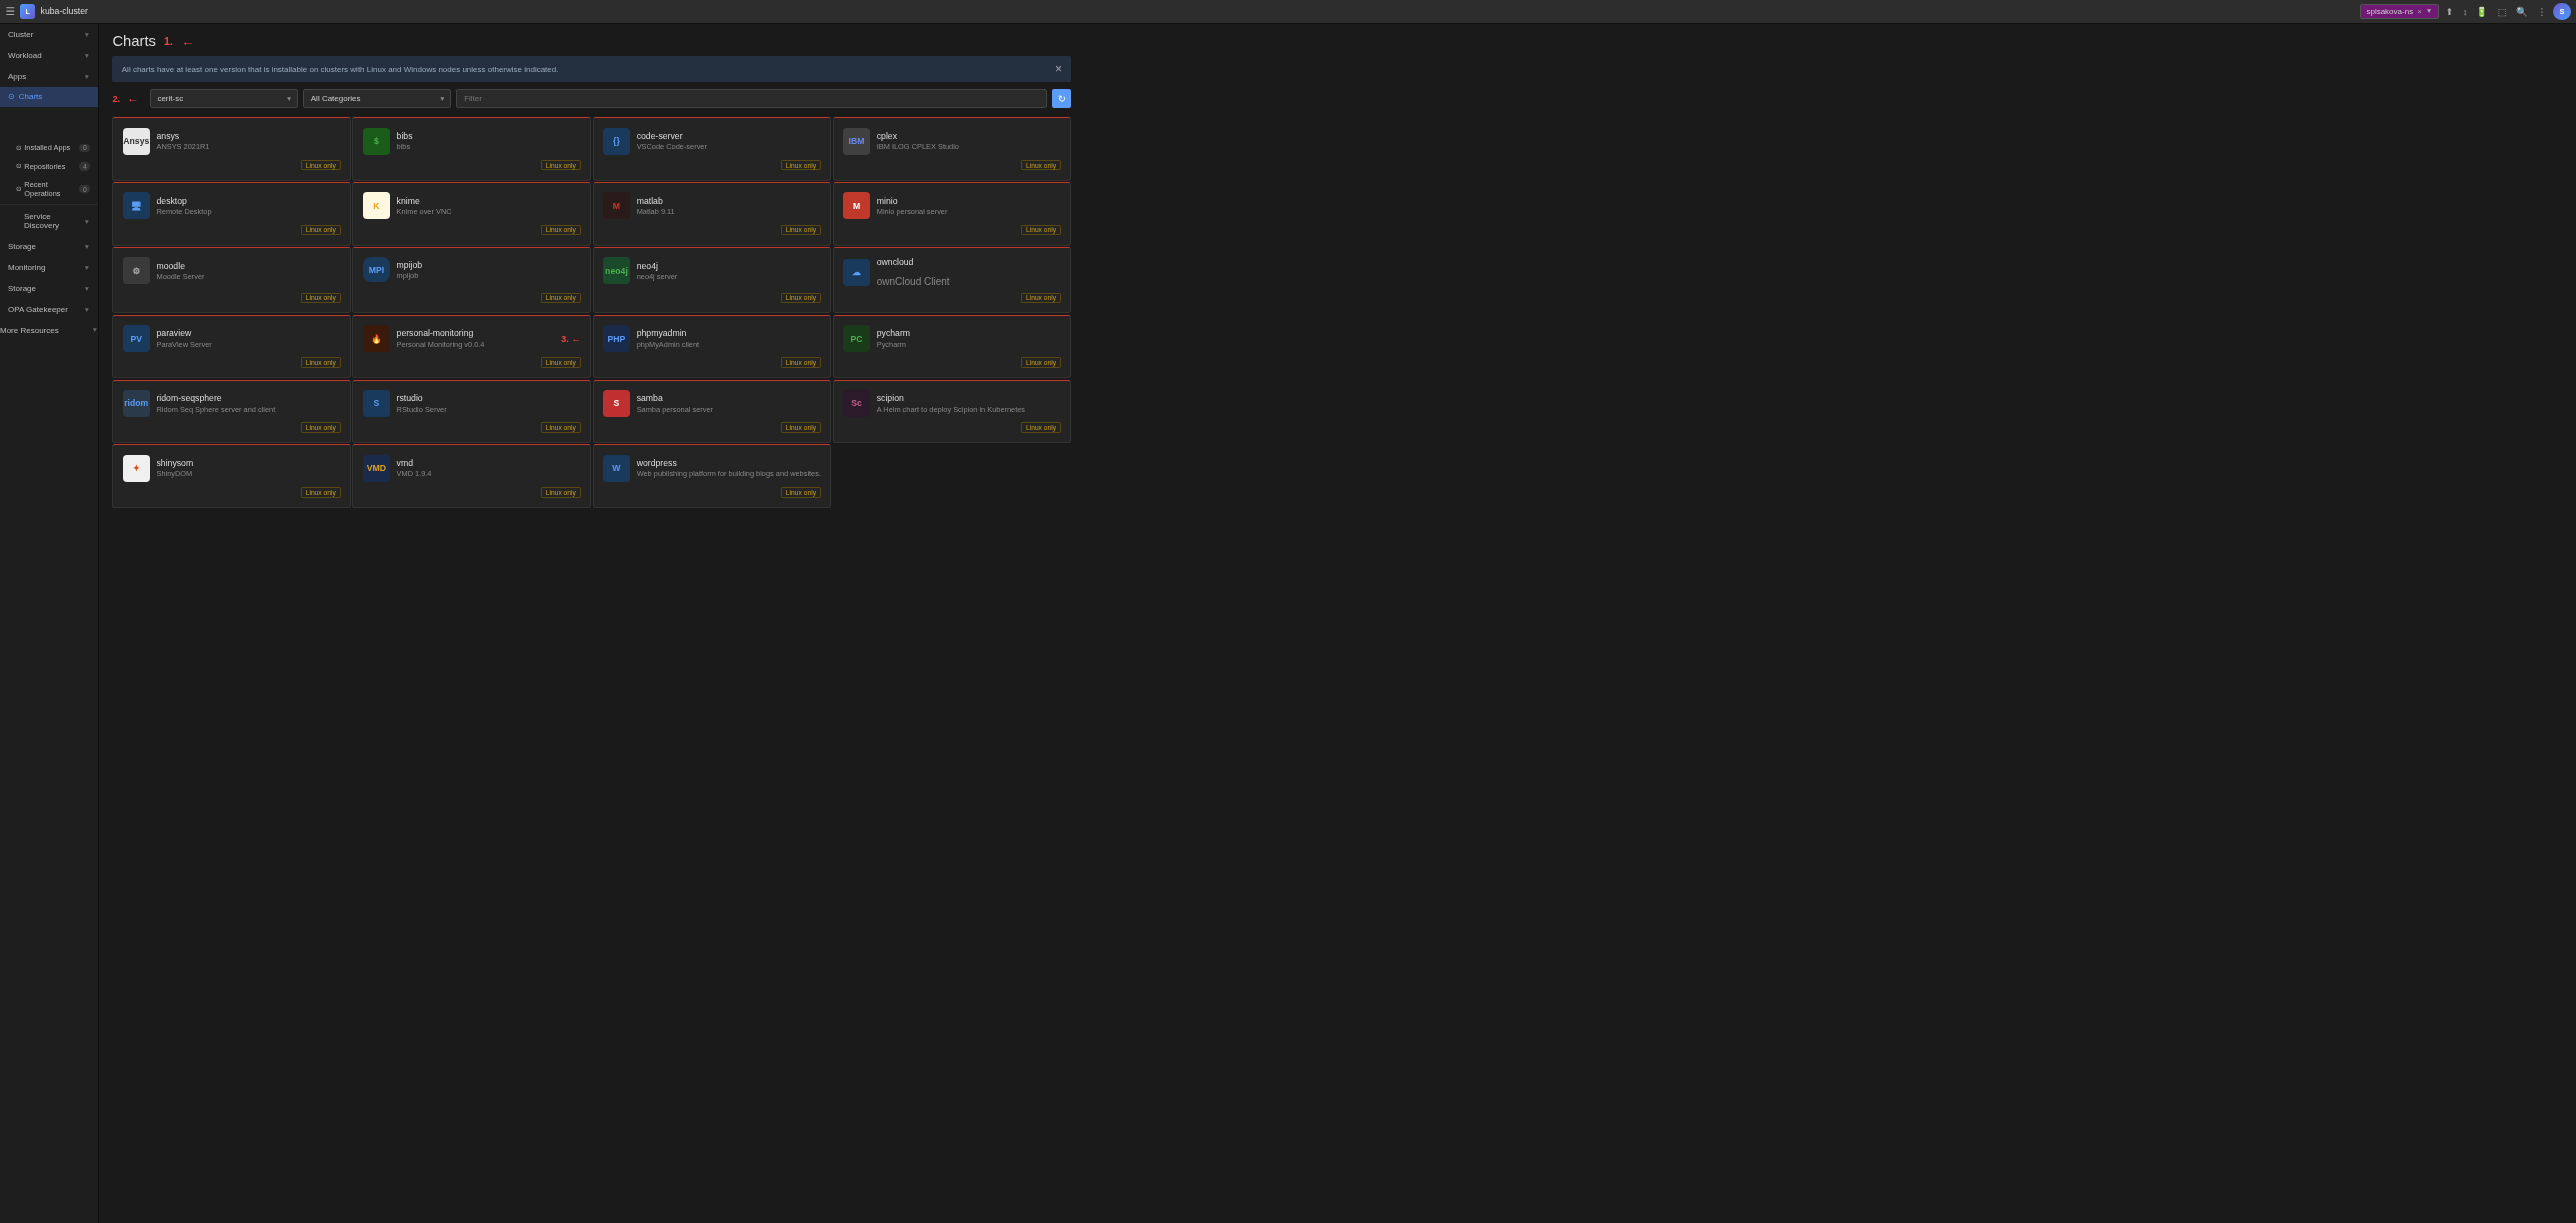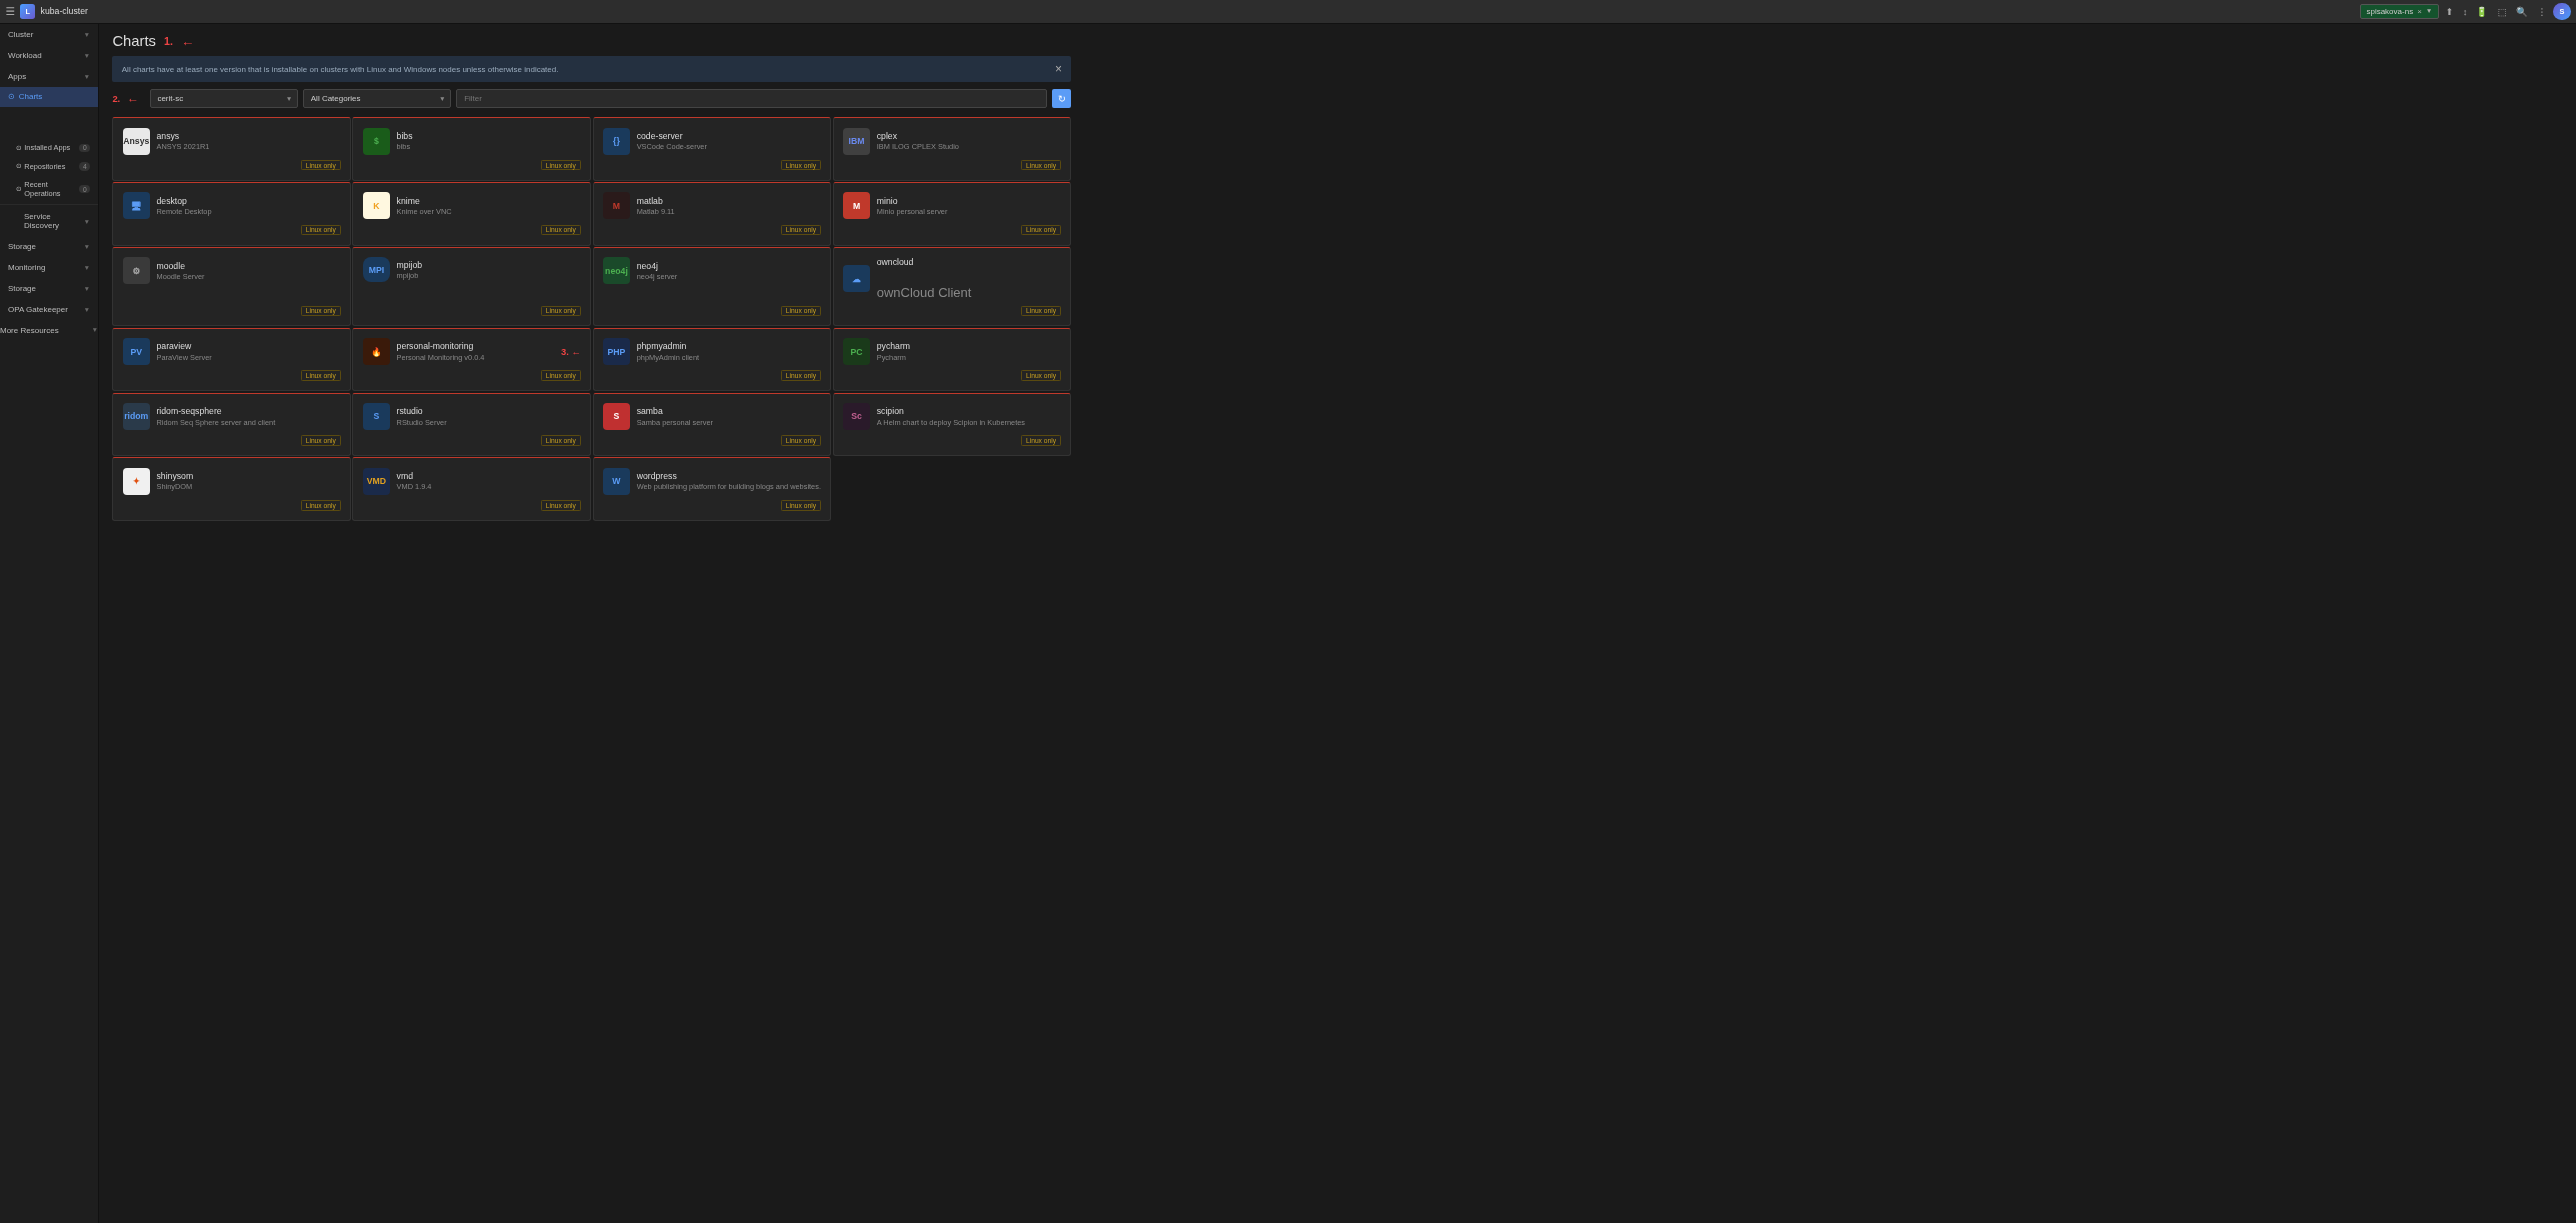--- a/index.html
+++ b/index.html
@@ -8,21 +8,21 @@
 </head>
 <body>
 
 <div style="position:fixed;top:0;left:0;right:0;height:24px;background:#2d2d2d;display:flex;align-items:center;padding:0 5.4px;z-index:100;border-bottom:0.7px solid #111;">
   <div style="display:flex;align-items:center;gap:5.4px;">
     <span style="color:#aaa;cursor:pointer;font-size:10.7px;">☰</span>
     <div style="width:14.8px;height:14.8px;background:linear-gradient(135deg,#4a9eff,#6a5acd);border-radius:2.7px;display:flex;align-items:center;justify-content:center;font-size:7.4px;color:white;font-weight:bold;">L</div>
     <span style="color:#ddd;font-size:8.7px;">kuba-cluster</span>
   </div>
   <div style="margin-left:auto;display:flex;align-items:center;gap:4px;">
-    <div style="background:#14532d;border:0.7px solid #555;color:#ccc;padding:2px 5.4px;border-radius:2px;font-size:8px;display:flex;align-items:flex-start;gap:4px;cursor:pointer;">
+    <div style="background:#701a75;border:0.7px solid #555;color:#ccc;padding:2px 5.4px;border-radius:2px;font-size:8px;display:flex;align-items:flex-start;gap:4px;cursor:pointer;">
       <span>spisakova-ns</span>
       <span style="color:#aaa;">×</span>
       <span style="color:#aaa;font-size:6.7px;">▼</span>
     </div>
     <span style="color:#aaa;cursor:pointer;font-size:9.4px;padding:1.3px 2.7px;">⬆</span>
     <span style="color:#aaa;cursor:pointer;font-size:9.4px;padding:1.3px 2.7px;">↕</span>
     <span style="color:#aaa;cursor:pointer;font-size:9.4px;padding:1.3px 2.7px;">🔋</span>
     <span style="color:#aaa;cursor:pointer;font-size:9.4px;padding:1.3px 2.7px;">⬚</span>
     <span style="color:#aaa;cursor:pointer;font-size:9.4px;padding:1.3px 2.7px;">🔍</span>
     <span style="color:#aaa;cursor:pointer;font-size:9.4px;padding:1.3px 2.7px;">⋮</span>
@@ -302,21 +302,21 @@
       <span style="background:transparent;color:#c8a020;font-size:6.7px;border:0.7px solid #5a4a10;padding:0.7px 4px;border-radius:1.3px;">Linux only</span>
     </div>
   </div>
       <div style="background: rgb(36, 36, 36); border-width: 1.3px 0.7px 0.7px; border-style: solid; border-color: rgb(192, 57, 43) rgb(51, 51, 51) rgb(51, 51, 51); border-image: initial; border-radius: 2.7px; padding: 9.4px; cursor: pointer; position: relative; min-height: 54px; display: flex; flex-direction: column; justify-content: space-between;">
     <div style="display:flex;align-items:center;gap:6.7px;">
       <div style="width:27px;height:27px;border-radius:4px;background:#1a3a5c;display:flex;align-items:center;justify-content:center;font-size:8.7px;color:#5b9cf6;font-weight:bold;flex-shrink:0;overflow:hidden;">
         ☁
       </div>
       <div>
         <div style="color:#ddd;font-size:8.7px;font-weight:500;">owncloud</div>
-        <div style="color:#888;font-size:13px;margin-top:18px;">ownCloud Client</div>
+        <div style="color:#888;font-size:10px;margin-top:9px;">ownCloud Client</div>
       </div>
 
     </div>
     <div style="display:flex;justify-content:flex-end;margin-top:5.4px;">
       <span style="background:transparent;color:#c8a020;font-size:6.7px;border:0.7px solid #5a4a10;padding:0.7px 4px;border-radius:1.3px;">Linux only</span>
     </div>
   </div>
       <div style="background: rgb(36, 36, 36); border-width: 1.3px 0.7px 0.7px; border-style: solid; border-color: rgb(192, 57, 43) rgb(51, 51, 51) rgb(51, 51, 51); border-image: initial; border-radius: 2.7px; padding: 9.4px; cursor: pointer; position: relative; min-height: 54px; display: flex; flex-direction: column; justify-content: space-between;">
     <div style="display:flex;align-items:center;gap:6.7px;">
       <div style="width:27px;height:27px;border-radius:4px;background:#1a3a5c;display:flex;align-items:center;justify-content:center;font-size:8.7px;color:#5b9cf6;font-weight:bold;flex-shrink:0;overflow:hidden;">

